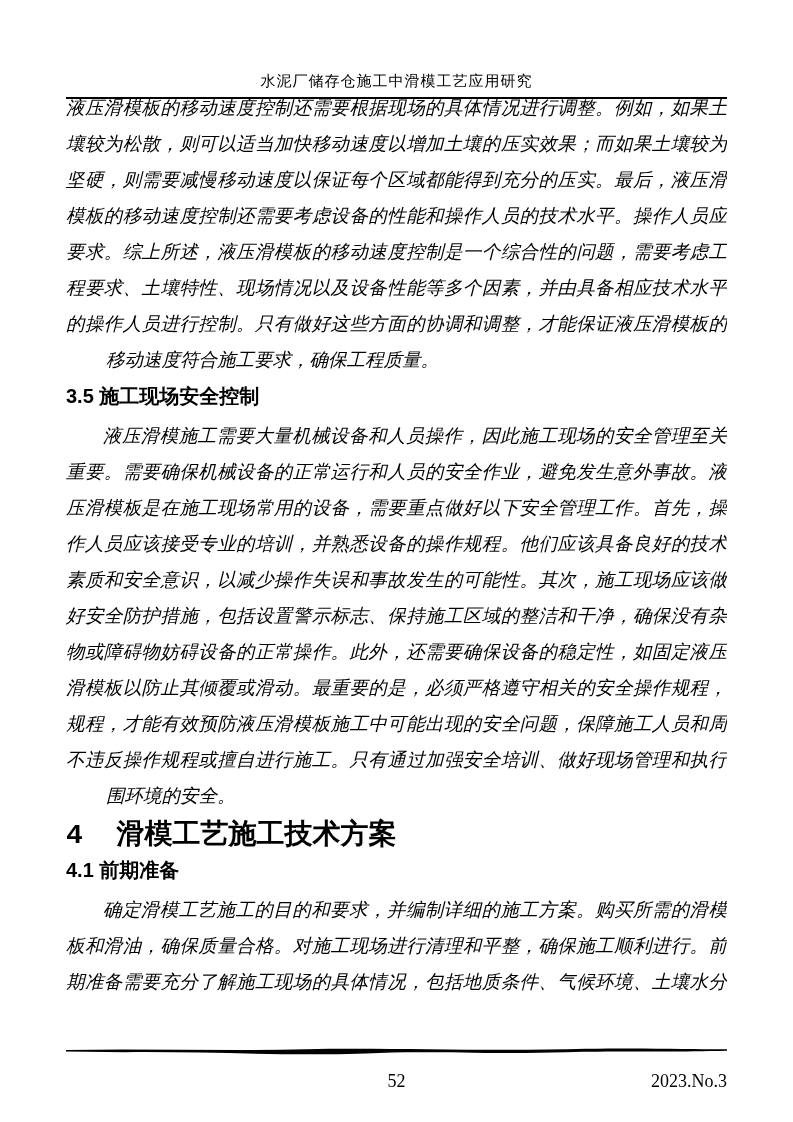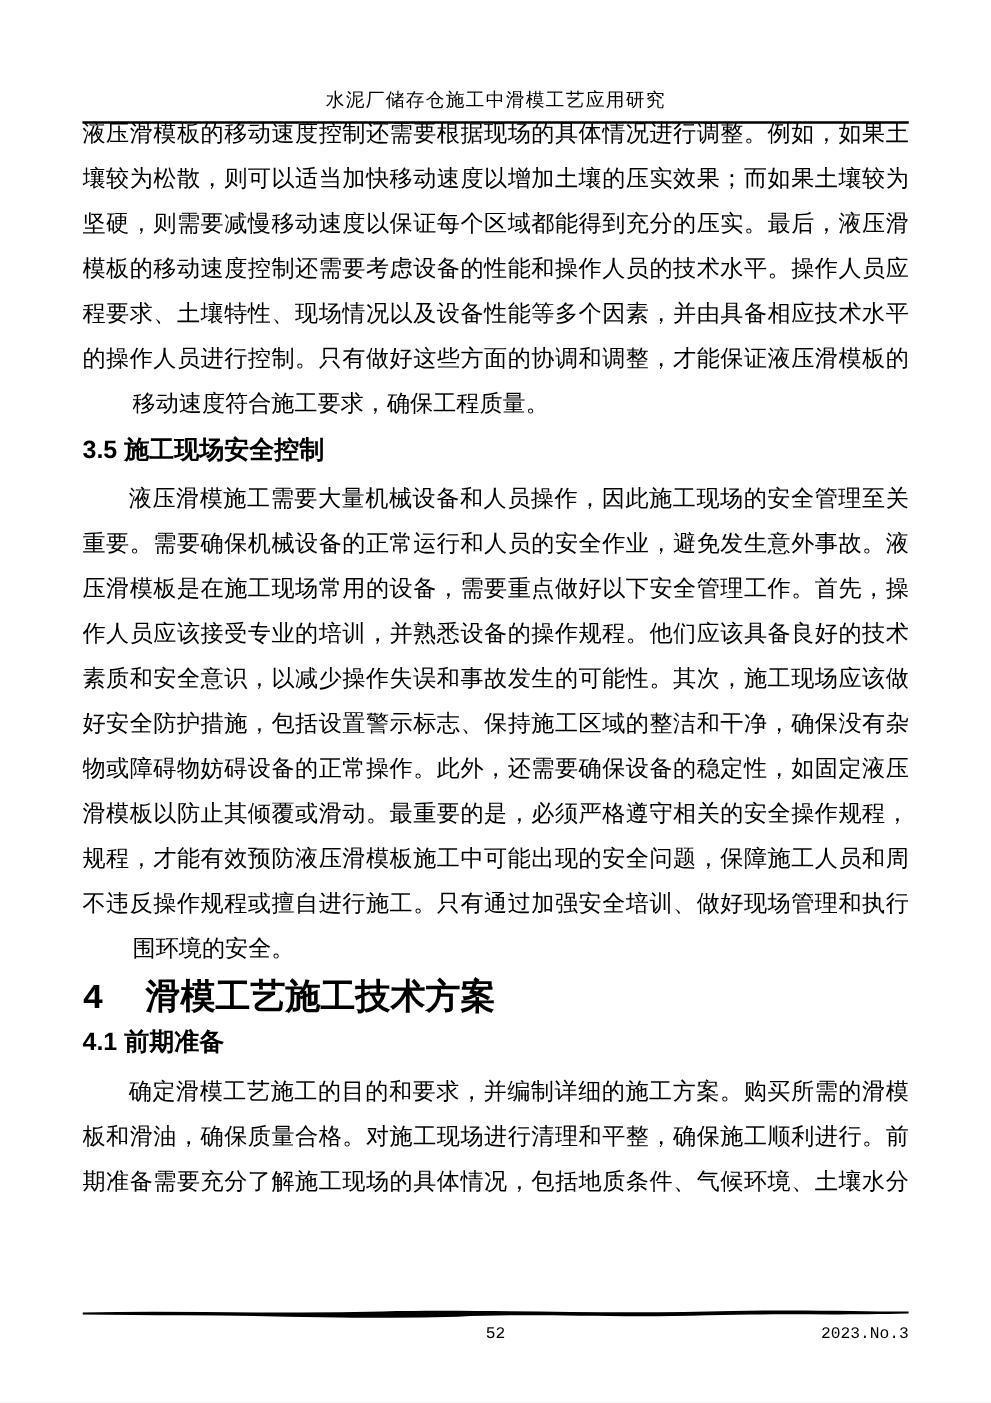--- a/index.html
+++ b/index.html
@@ -38,20 +38,21 @@
     width: 661px;
   }
   .paragraph { font-size: 18.5px; }
   .line {
     height: 36px;
     line-height: 36px;
     text-align: justify;
     text-align-last: justify;
     overflow: hidden;
     white-space: nowrap;
+    font-style: italic;
   }
   .line.left { text-align-last: left; margin-left: 40px; }
   .line.indent { text-indent: 2em; }
   .h1 {
     font-family: Liberation Mono, monospace;
     font-weight: bold;
     font-size: 28px;
     line-height: 32px;
     margin: 6px 0 0 0;
     white-space: pre-wrap;
@@ -67,43 +68,44 @@
   
   .footer {
     position: absolute;
     top: 1046px;
     left: 66px;
     width: 661px;
   }
   .footer-rule { display: block; }
   .footer-row {
     position: relative;
-    margin-top: 3px;
-    font-size: 13px;
+    margin-top: 17px;
+    font-size: 18px;
     line-height: 16px;
-    font-family: Liberation Mono, monospace;
+    font-family: Liberation Serif, serif;
   }
   .footer-page { display: block; text-align: center; }
   .footer-issue { position: absolute; right: 0; top: 0; }
 </style>
 </head>
 <body>
 
 <div class="page">
 
   <div class="header">
     <div class="header-title">水泥厂储存仓施工中滑模工艺应用研究</div>
   </div>
 
   <div class="content">
       <div class="paragraph">
         <div class="line">液压滑模板的移动速度控制还需要根据现场的具体情况进行调整。例如，如果土</div>
         <div class="line">壤较为松散，则可以适当加快移动速度以增加土壤的压实效果；而如果土壤较为</div>
         <div class="line">坚硬，则需要减慢移动速度以保证每个区域都能得到充分的压实。最后，液压滑</div>
         <div class="line">模板的移动速度控制还需要考虑设备的性能和操作人员的技术水平。操作人员应</div>
+        <div class="line">要求。综上所述，液压滑模板的移动速度控制是一个综合性的问题，需要考虑工</div>
         <div class="line">程要求、土壤特性、现场情况以及设备性能等多个因素，并由具备相应技术水平</div>
         <div class="line">的操作人员进行控制。只有做好这些方面的协调和调整，才能保证液压滑模板的</div>
         <div class="line left">移动速度符合施工要求，确保工程质量。</div>
       </div>
       <div class="h2">3.5 施工现场安全控制</div>
       <div class="paragraph">
         <div class="line indent">液压滑模施工需要大量机械设备和人员操作，因此施工现场的安全管理至关</div>
         <div class="line">重要。需要确保机械设备的正常运行和人员的安全作业，避免发生意外事故。液</div>
         <div class="line">压滑模板是在施工现场常用的设备，需要重点做好以下安全管理工作。首先，操</div>
         <div class="line">作人员应该接受专业的培训，并熟悉设备的操作规程。他们应该具备良好的技术</div>

